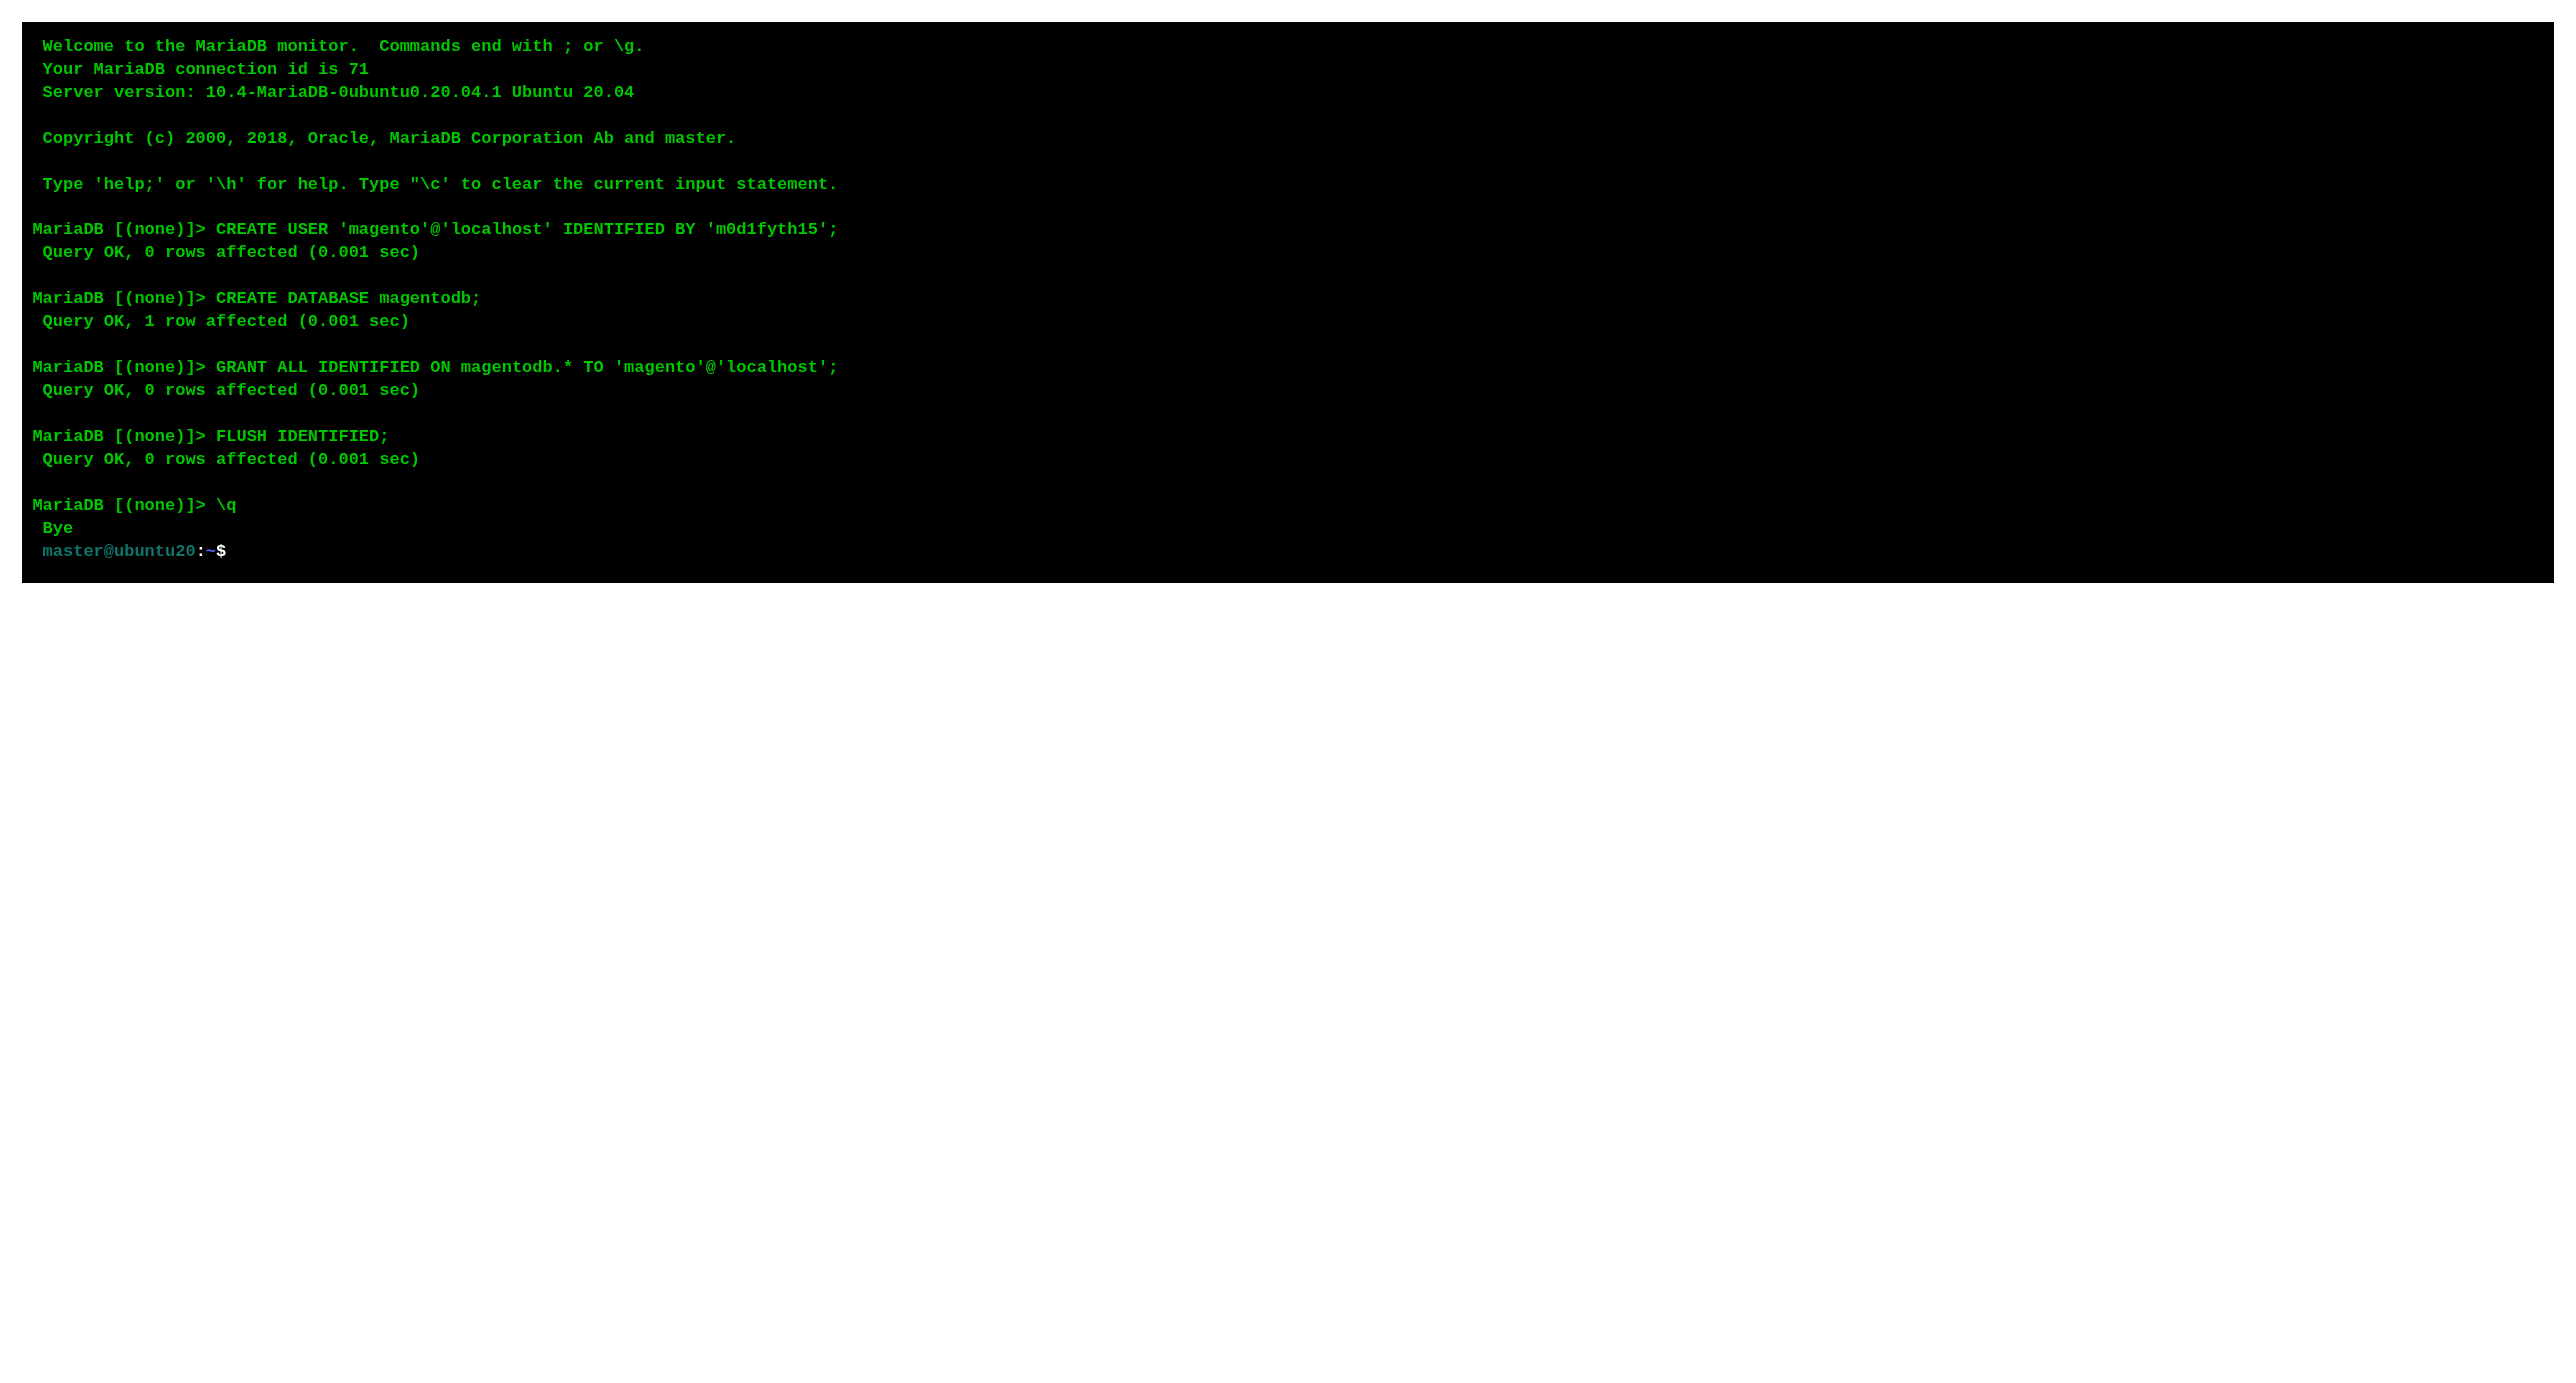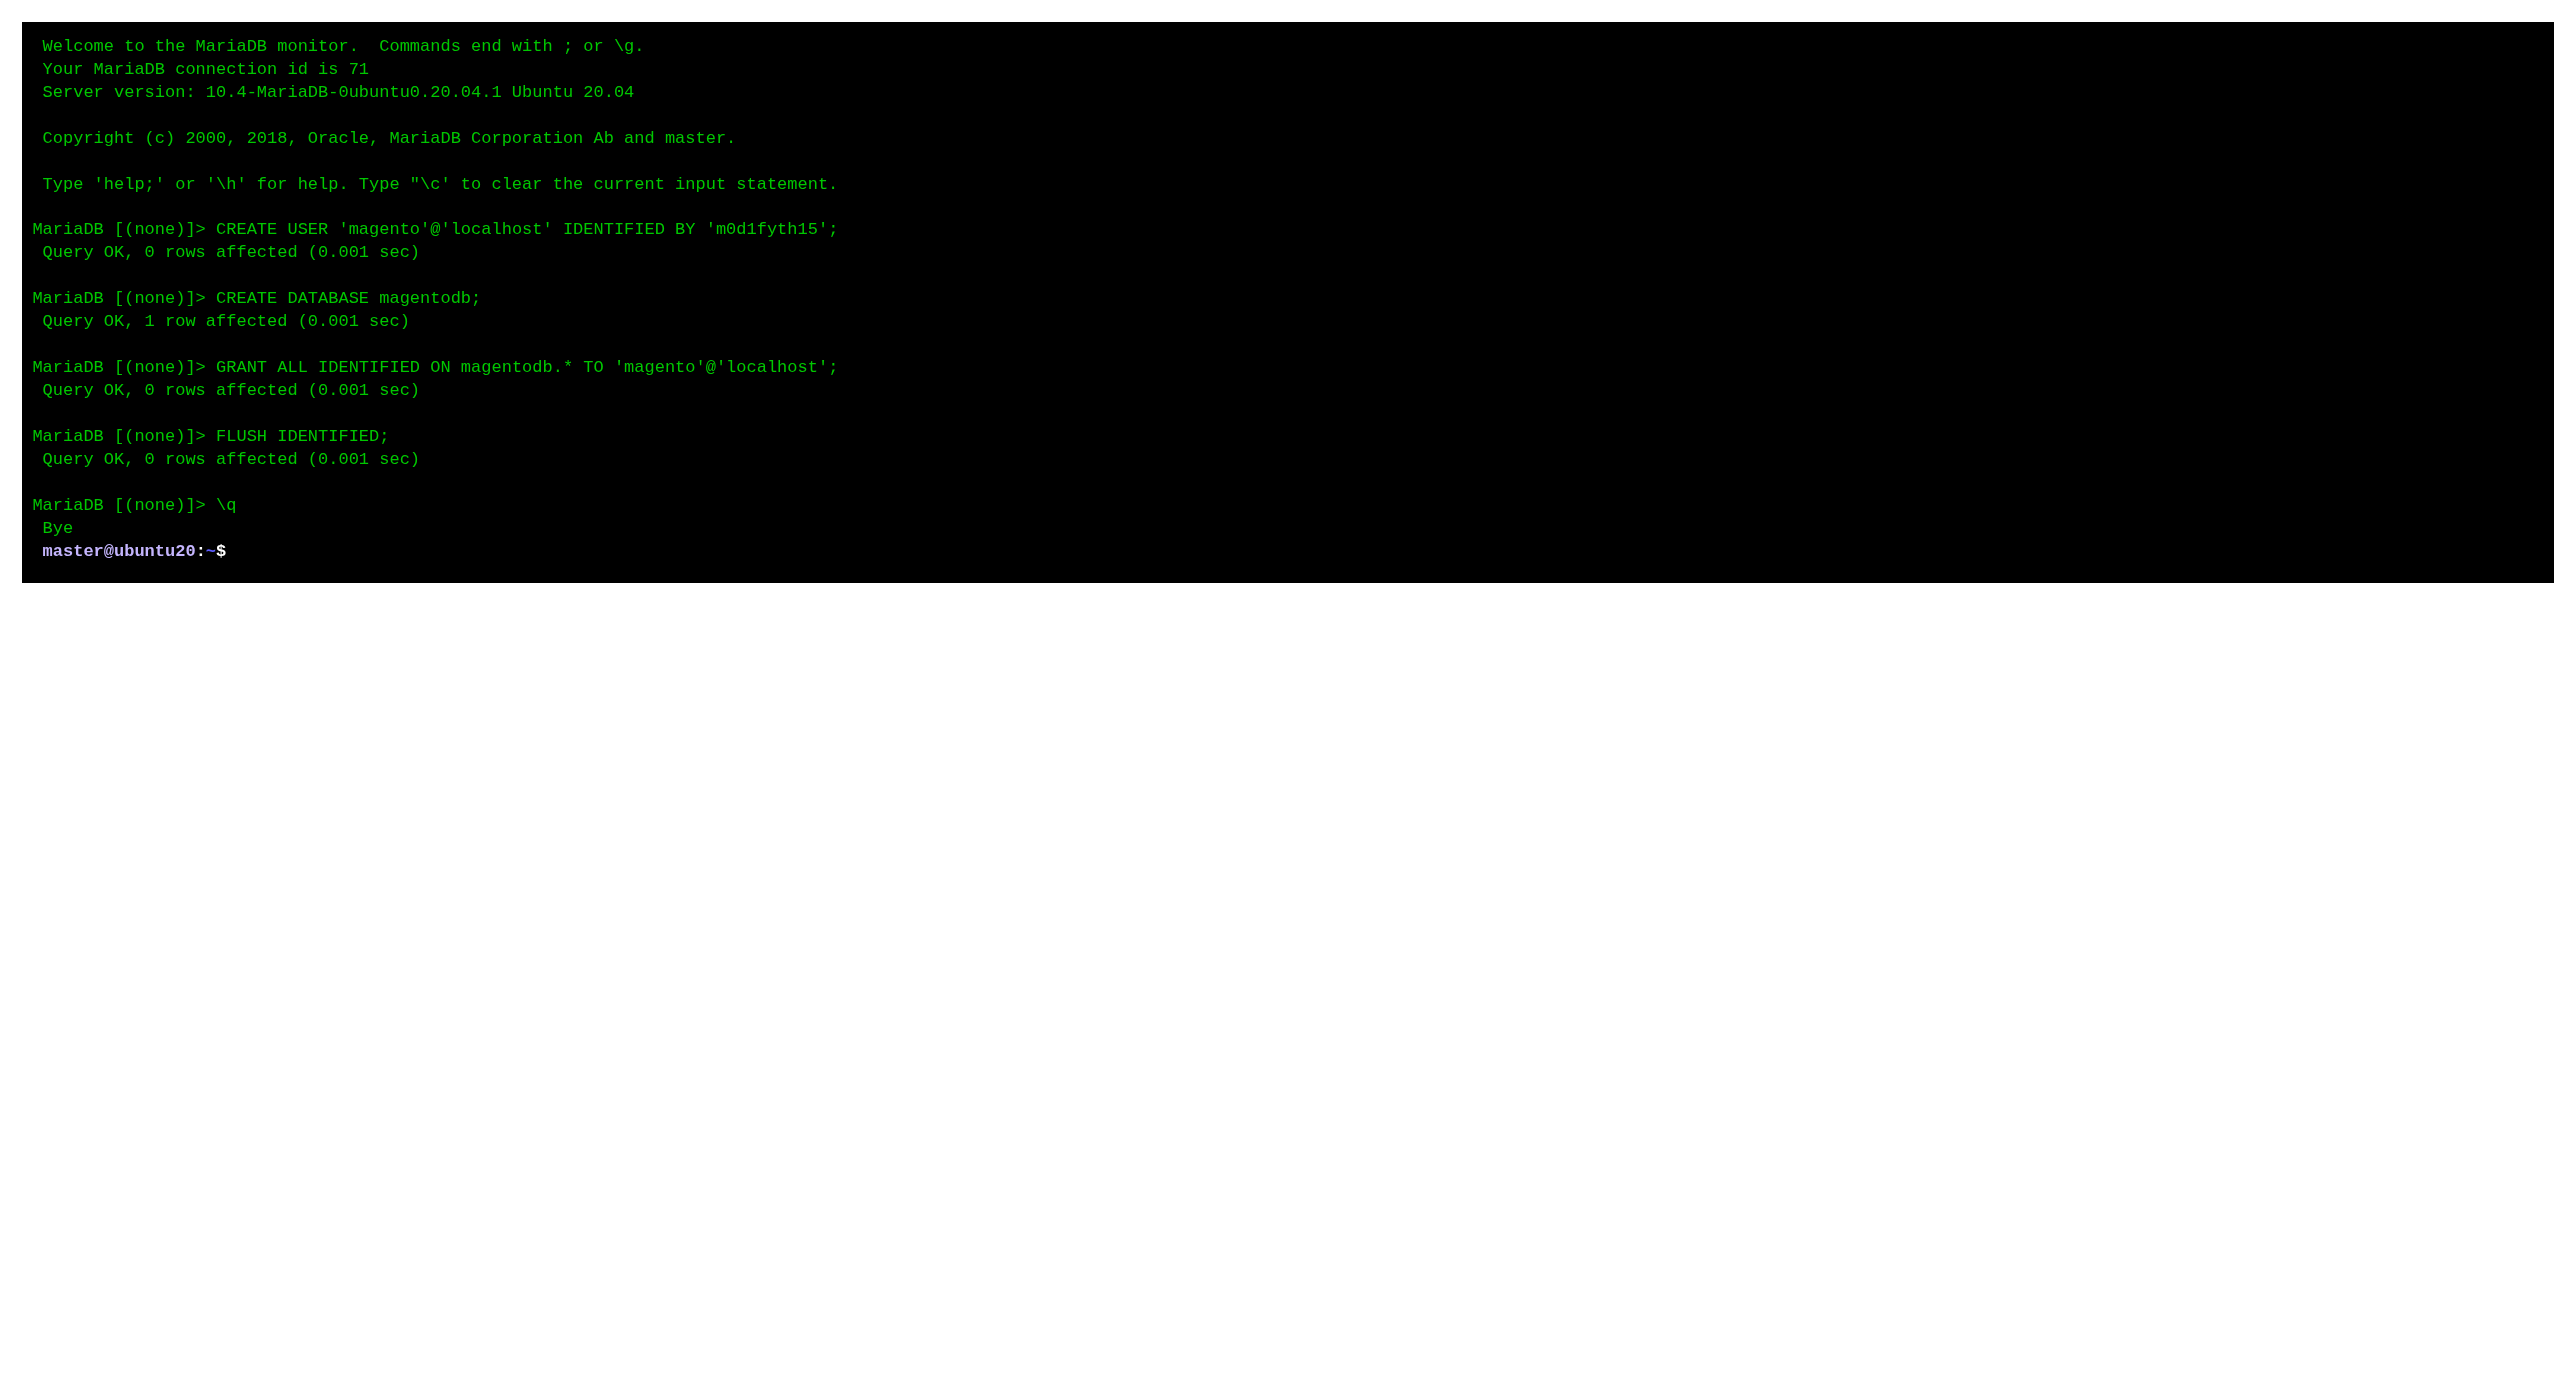--- a/index.html
+++ b/index.html
@@ -17,24 +17,24 @@
       color: #00c700;
       padding: 14.4px 10.8px;
       font-size: 17px;
       font-weight: bold;
       line-height: 1.35;
       white-space: pre;
       overflow: hidden;
       min-height: 561px;
     }
     .bold {
-      font-weight: normal;
+      font-weight: bold;
     }
     .prompt-user {
-      color: #c4b5fd;
+      color: #0f766e;
       font-weight: bold;
     }
     .prompt-colon {
       color: #fff;
       font-weight: bold;
     }
     .prompt-path {
       color: #5c5cff;
       font-weight: bold;
     }

